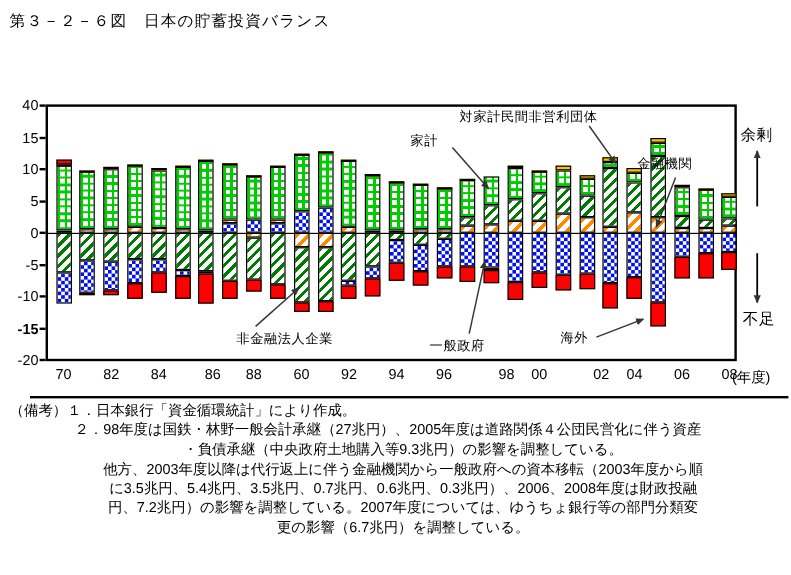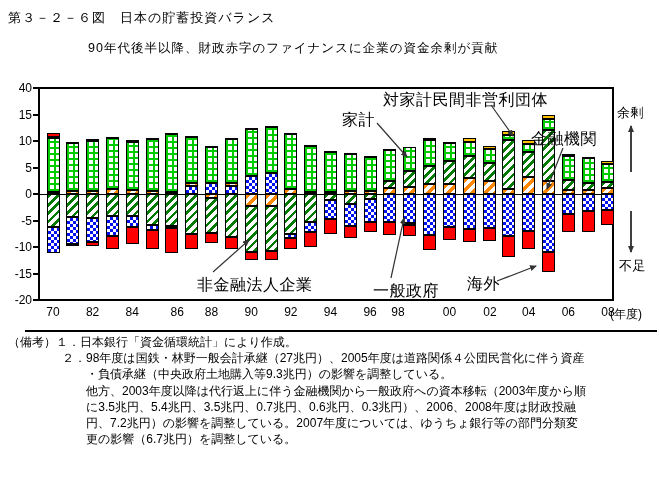--- a/index.html
+++ b/index.html
@@ -15,43 +15,42 @@
   #zero-line{position:absolute;left:40px;width:572px;height:1px;background:#000;top:194px;}
   .xtick-label{position:absolute;font-size:12px;width:24px;text-align:center;top:305px;}
   #nendo-label{left:610px;top:306px;font-size:12px;}
   .seg{position:absolute;box-sizing:border-box;border:1px solid #000;}
   .seg-hh{background-color:#fff;background-image:repeating-linear-gradient(0deg,#00cc00 0 2px,rgba(0,0,0,0) 2px 6px),repeating-linear-gradient(90deg,#00cc00 0 2px,rgba(0,0,0,0) 2px 6px);}
   .seg-npo{background:#ffc000;}
   .seg-fin{background:repeating-linear-gradient(135deg,#ff8800 0 3px,#fff 3px 7px);}
   .seg-corp{background:repeating-linear-gradient(135deg,#007a00 0 2.5px,#fff 2.5px 6px);}
   .seg-gov{background:conic-gradient(#0010ee 0 90deg,#fff 90deg 180deg,#0010ee 180deg 270deg,#fff 270deg);background-size:6px 6px;}
   .seg-ovr{background:#ff0000;}
-  .anno{position:absolute;font-size:16px;letter-spacing:0.5px;white-space:pre;}
+  .anno{position:absolute;font-size:11px;letter-spacing:0.5px;white-space:pre;}
   #anno-hh{left:342px;top:110px;}
   #anno-npo{left:383px;top:90px;}
   #anno-fin{left:531px;top:129px;}
   #anno-corp{left:197px;top:275px;}
-  #anno-gov{left:373px;top:281px;}
+  #anno-gov{left:358px;top:281px;}
   #anno-ovr{left:467px;top:274px;}
   #side-surplus{left:617px;top:104px;font-size:13px;}
   #side-shortage{left:619px;top:257px;font-size:13px;}
   #arrow-layer{position:absolute;left:0;top:0;width:659px;height:479px;pointer-events:none;}
   #baseline-rule{position:absolute;left:25px;top:330px;width:632px;height:2px;background:#000;}
   #notes{position:absolute;left:8px;top:334px;font-size:12px;line-height:16.2px;}
   .note-line{white-space:pre;}
   .ind-0{margin-left:0;}
   .ind-1{margin-left:54px;}
-  .ind-2{margin-left:78px;}
+  .ind-2{margin-left:78px;text-align:center;}
 </style>
 </head>
 <body>
 
 <div id="page">
   <div class="t" id="title">第３－２－６図　日本の貯蓄投資バランス</div>
-  <div class="t" id="subtitle">90年代後半以降、財政赤字のファイナンスに企業の資金余剰が貢献</div>
 
   <div id="plot-frame"></div>
   <div id="zero-line"></div>
   <div id="bars">
       <div class="seg seg-fin" style="left: 46.5px; top: 192.41px; width: 13px; height: 2px;"></div>
       <div class="seg seg-hh" style="left: 46.5px; top: 137.29px; width: 13px; height: 55.12px;"></div>
       <div class="seg seg-npo" style="left: 46.5px; top: 136.76px; width: 13px; height: 2px;"></div>
       <div class="seg seg-ovr" style="left: 46.5px; top: 133.05px; width: 13px; height: 3.71px;"></div>
       <div class="seg seg-corp" style="left: 46.5px; top: 194px; width: 13px; height: 33.39px;"></div>
       <div class="seg seg-gov" style="left: 46.5px; top: 227.39px; width: 13px; height: 25.97px;"></div>
@@ -232,36 +231,36 @@
       <div class="ytick-label" style="top: 134px;">10</div>
       <div class="ytick-mark" style="top: 140px;"></div>
       <div class="ytick-label" style="top: 160.5px;">5</div>
       <div class="ytick-mark" style="top: 166.5px;"></div>
       <div class="ytick-label" style="top: 187px;">0</div>
       <div class="ytick-mark" style="top: 193px;"></div>
       <div class="ytick-label" style="top: 213.5px;">-5</div>
       <div class="ytick-mark" style="top: 219.5px;"></div>
       <div class="ytick-label" style="top: 240px;">-10</div>
       <div class="ytick-mark" style="top: 246px;"></div>
-      <div class="ytick-label" style="top: 266.5px;">-15</div>
+      <div class="ytick-label" style="top: 266.5px; font-weight: bold;">-15</div>
       <div class="ytick-mark" style="top: 272.5px;"></div>
       <div class="ytick-label" style="top: 293px;">-20</div>
       <div class="ytick-mark" style="top: 299px;"></div>
       <div class="xtick-label" style="left: 41px;">70</div>
       <div class="xtick-label" style="left: 80.64px;">82</div>
       <div class="xtick-label" style="left: 120.28px;">84</div>
       <div class="xtick-label" style="left: 159.92px; text-align: right;">86</div>
       <div class="xtick-label" style="left: 199.56px;">88</div>
-      <div class="xtick-label" style="left: 239.2px;">90</div>
+      <div class="xtick-label" style="left: 239.2px;">60</div>
       <div class="xtick-label" style="left: 278.84px;">92</div>
       <div class="xtick-label" style="left: 318.48px;">94</div>
       <div class="xtick-label" style="left: 358.12px;">96</div>
-      <div class="xtick-label" style="left: 386px;">98</div>
+      <div class="xtick-label" style="left: 410px;">98</div>
       <div class="xtick-label" style="left: 437.4px;">00</div>
-      <div class="xtick-label" style="left: 478px;">02</div>
+      <div class="xtick-label" style="left: 489px;">02</div>
       <div class="xtick-label" style="left: 516.68px;">04</div>
       <div class="xtick-label" style="left: 556.32px;">06</div>
       <div class="xtick-label" style="left: 595.96px;">08</div>
     </div>
 
   <div class="t xtick-label" id="nendo-label">(年度)</div>
 
   <div class="anno" id="anno-hh">家計</div>
   <div class="anno" id="anno-npo">対家計民間非営利団体</div>
   <div class="anno" id="anno-fin">金融機関</div>

